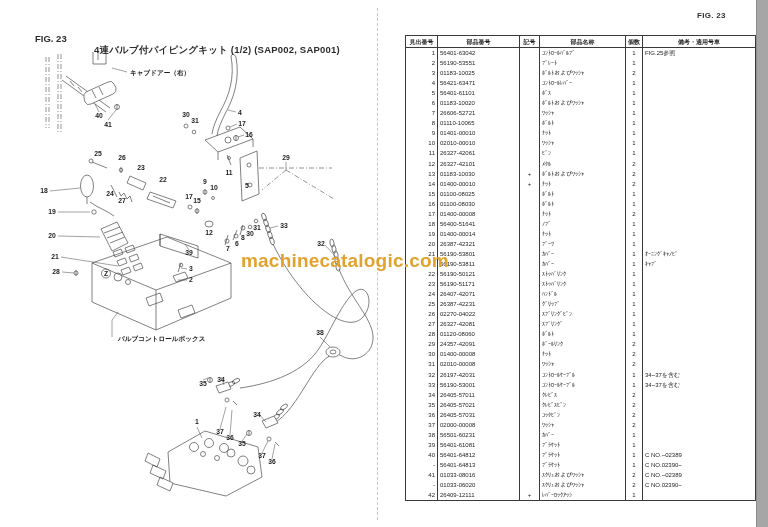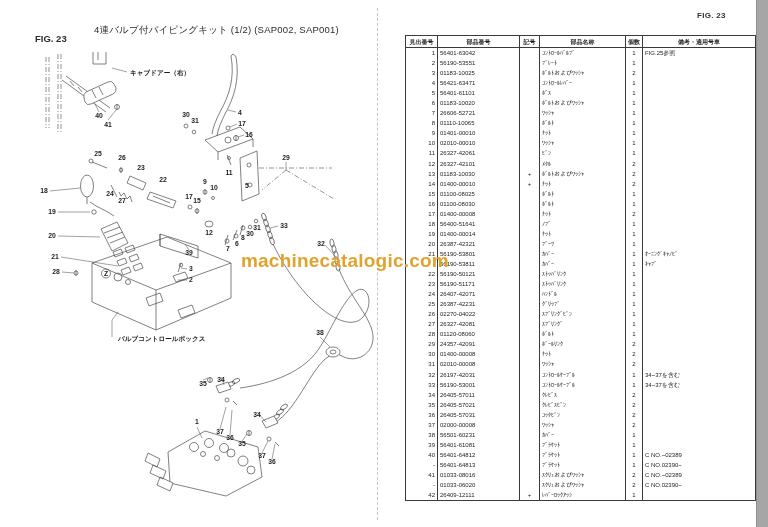--- a/index.html
+++ b/index.html
@@ -11,22 +11,22 @@
   }
   .corner-fig{
     position:absolute;left:697px;top:11px;
     font-size:8px;font-weight:bold;color:#333;letter-spacing:.3px;
   }
   .fig-label{
     position:absolute;left:35px;top:33px;
     font-size:9.5px;font-weight:bold;color:#2c2c2c;
   }
   .page-title{
-    position:absolute;left:94px;top:24px;
-    font-size:9.5px;font-weight:normal;color:#2c2c2c;letter-spacing:.2px;
+    position:absolute;left:94px;top:44px;
+    font-size:9.5px;font-weight:bold;color:#2c2c2c;letter-spacing:.2px;
   }
   .fold-line{
     position:absolute;left:377px;top:8px;height:512px;width:0;
     border-left:1px dashed #c7c7c7;
   }
   .edge-strip{
     position:absolute;right:0;top:0;width:11px;height:527px;
     background:#a6a6a6;border-left:1px solid #8f8f8f;
   }
   .watermark{

